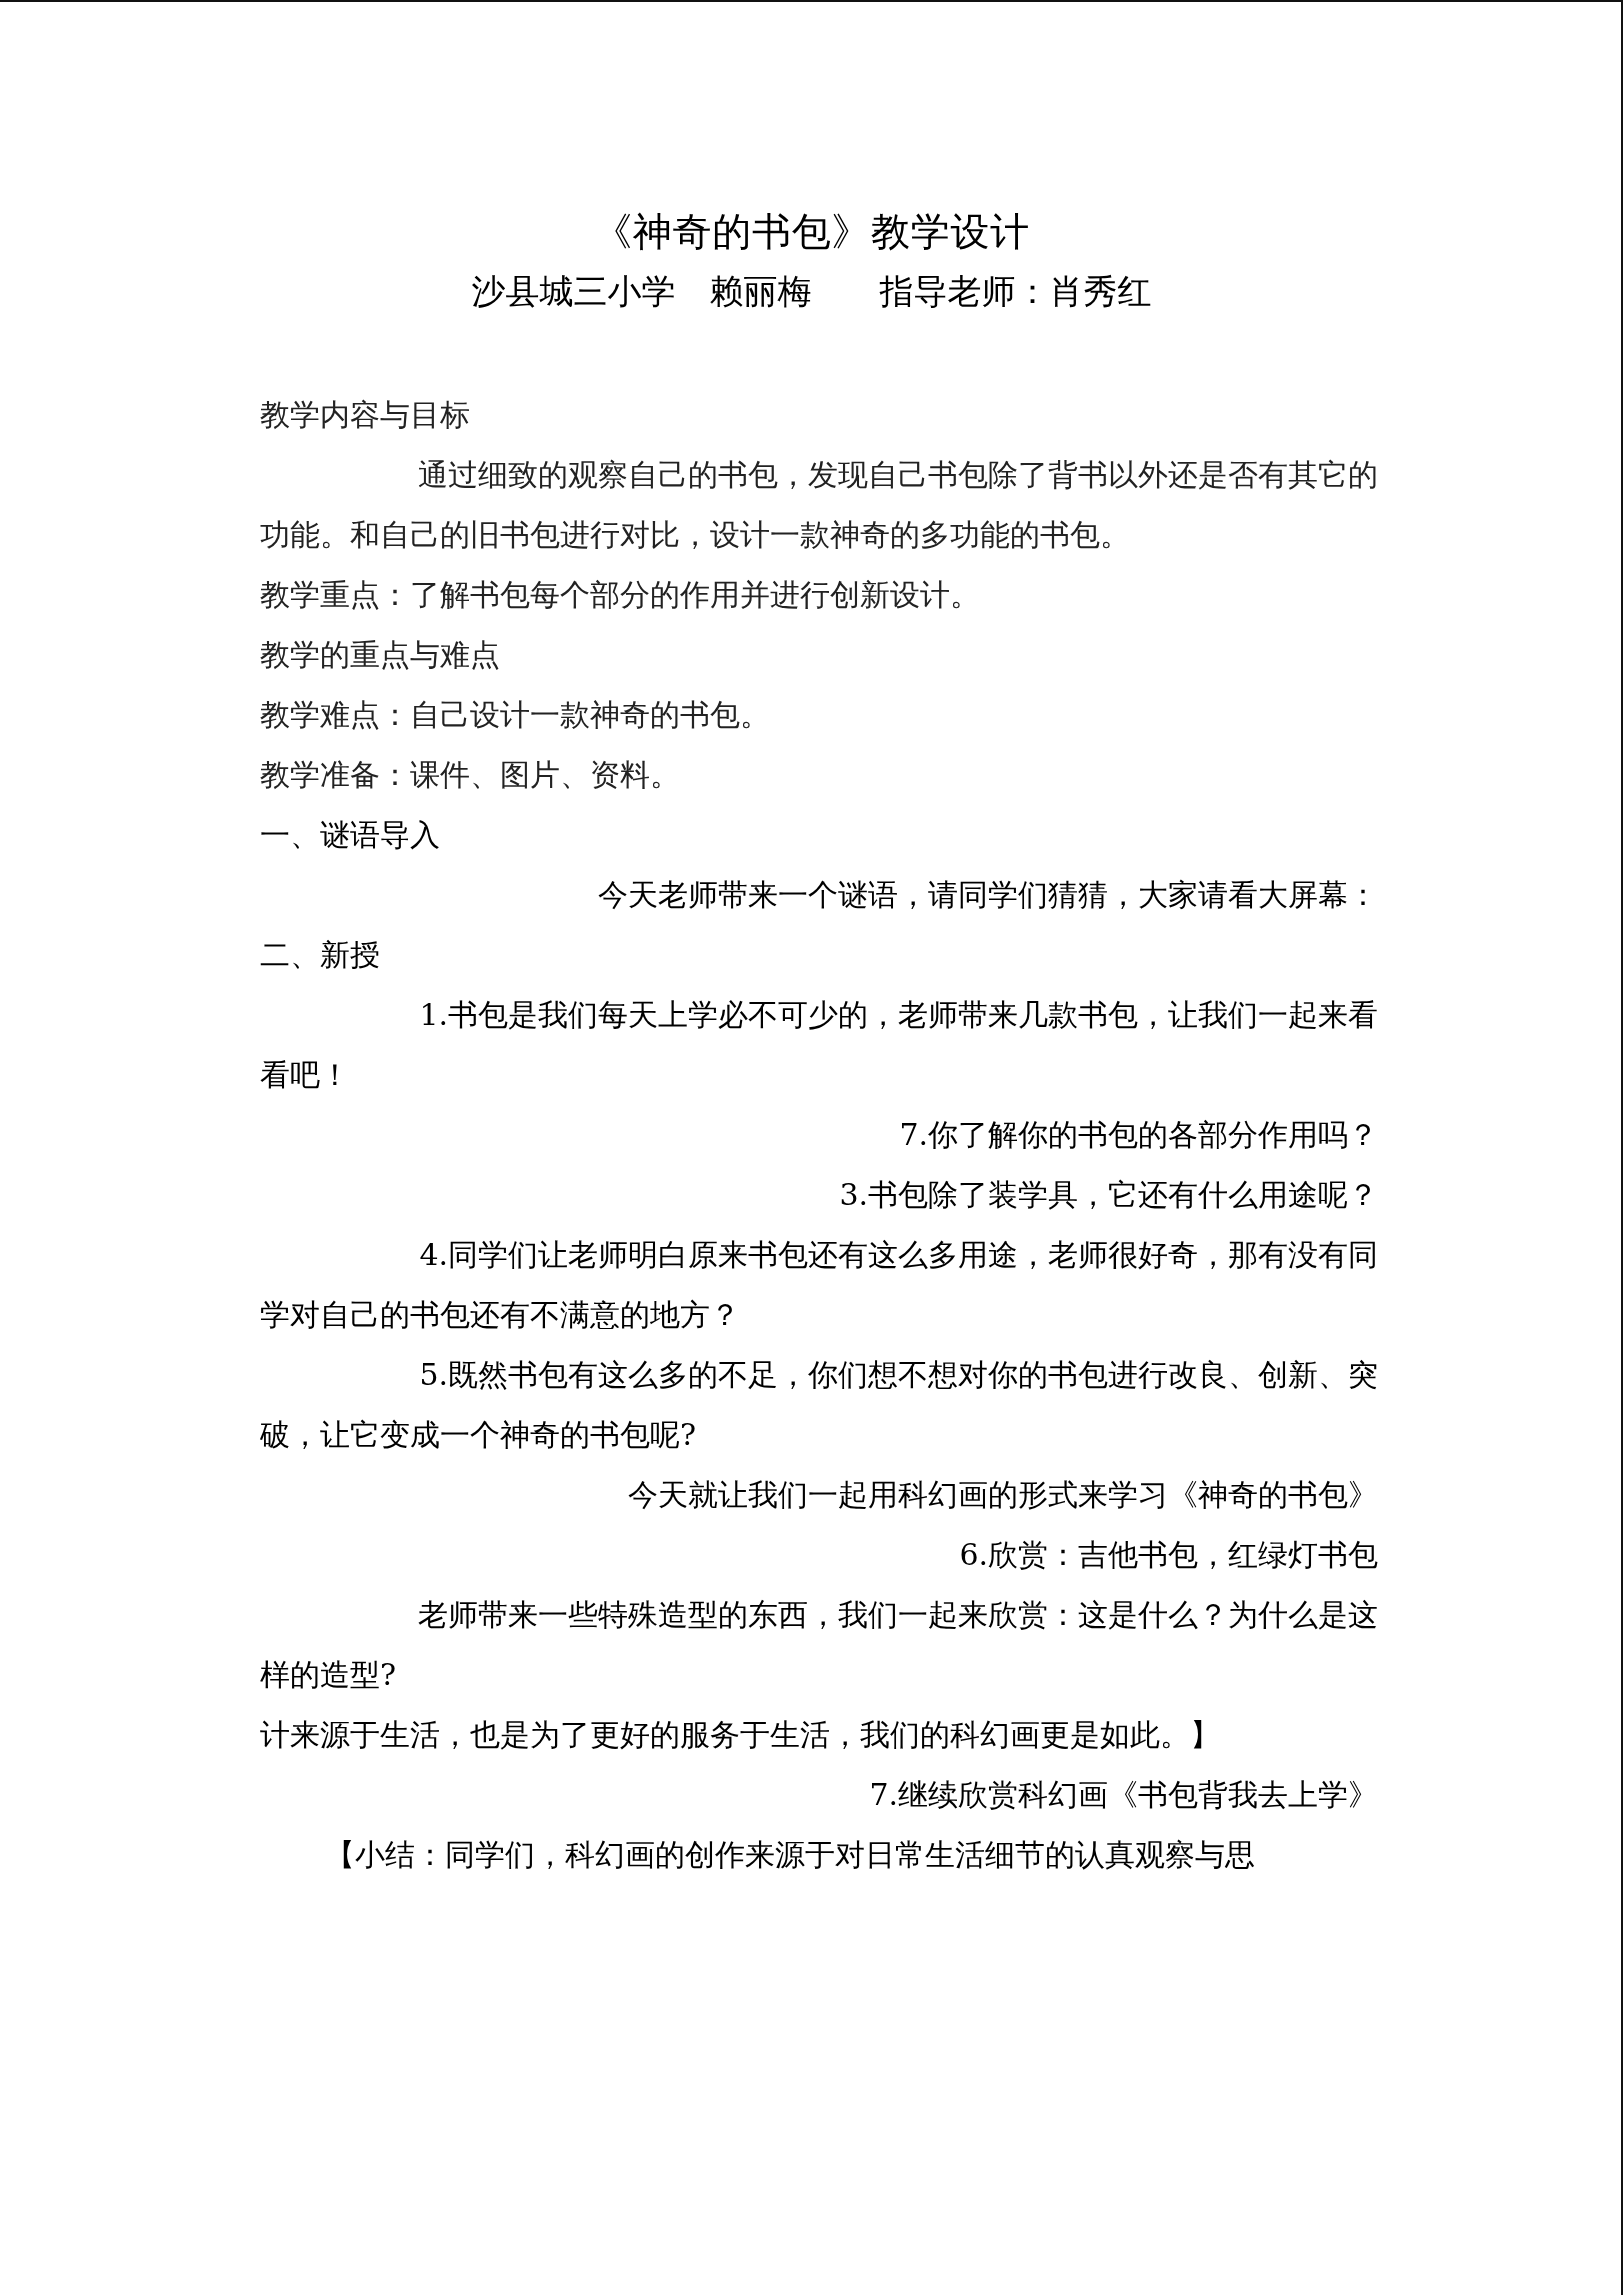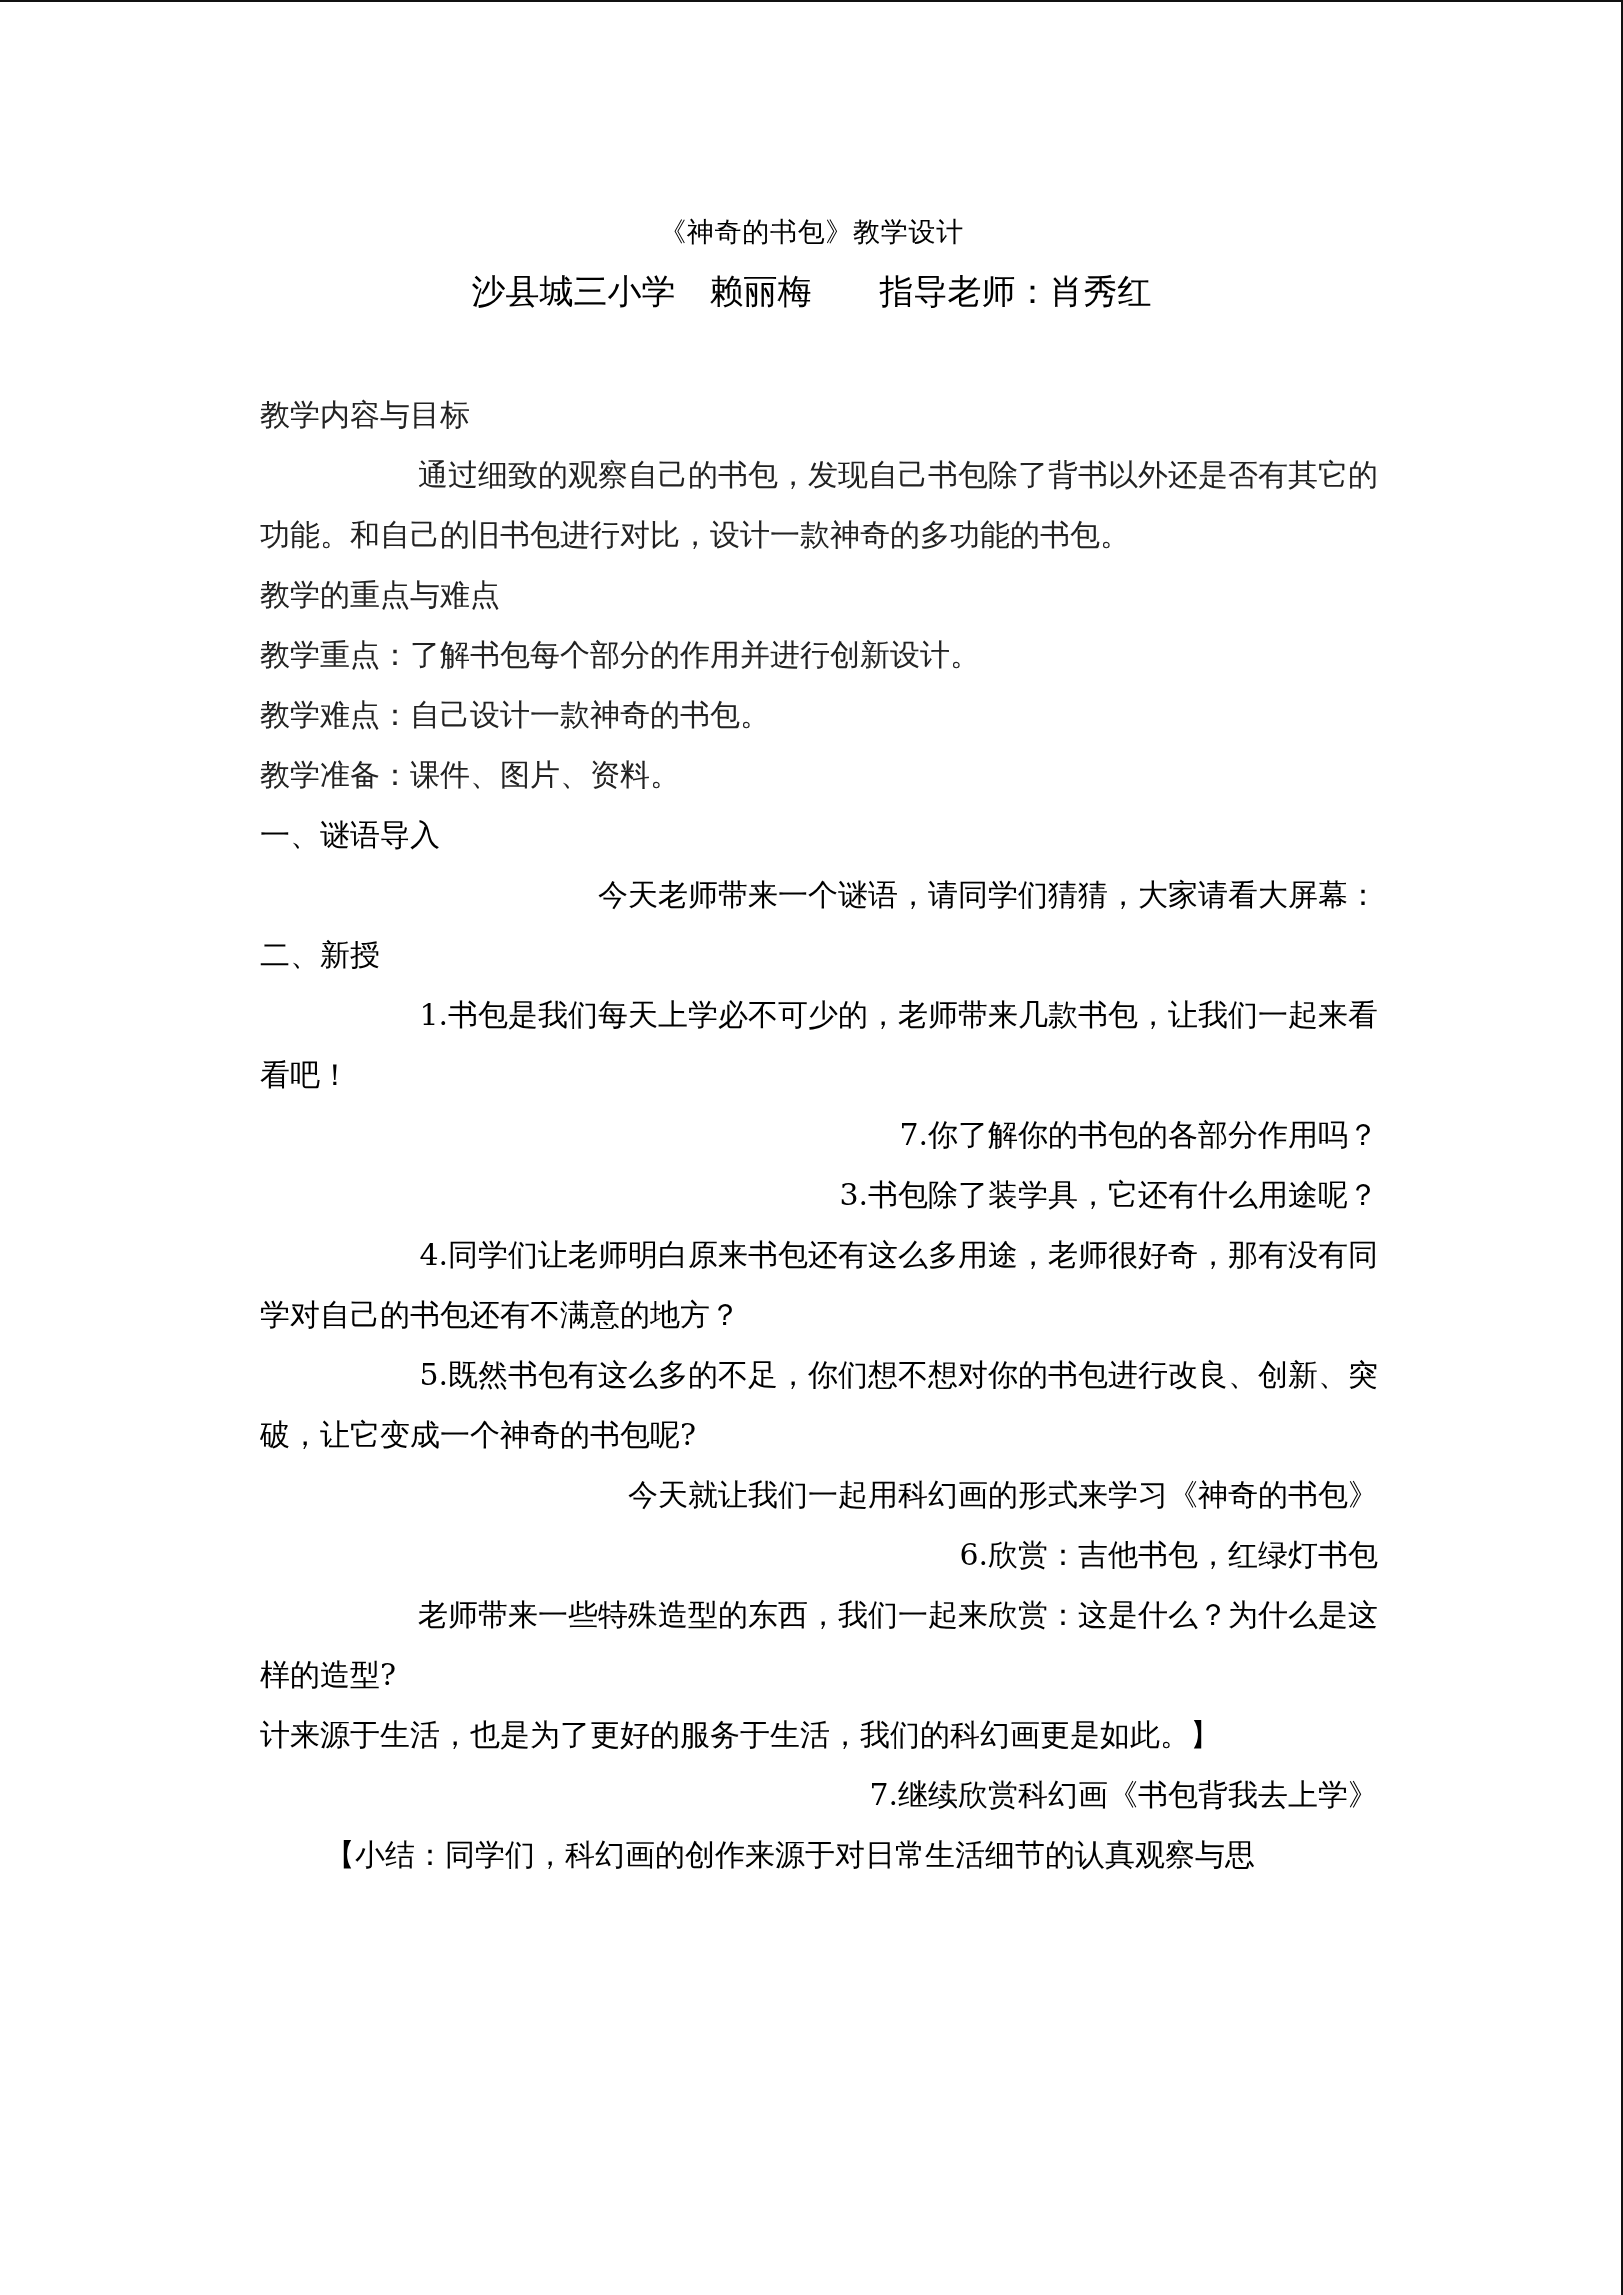--- a/index.html
+++ b/index.html
@@ -24,21 +24,21 @@
       border-top: 2px solid #111111;
       border-right: 2px solid #111111;
     }
     .title {
       position: absolute;
       left: 0;
       width: 1623px;
       top: 202px;
       text-align: center;
       font-family: "DejaVu Sans", "Liberation Sans", sans-serif;
-      font-size: 27px;
+      font-size: 39px;
       line-height: 55px;
       color: #000000;
       letter-spacing: 0.7px;
     }
     .subtitle {
       position: absolute;
       left: 0;
       width: 1623px;
       top: 265px;
       text-align: center;
@@ -71,22 +71,22 @@
 
 <div class="page">
 
   <div class="title">《神奇的书包》教学设计</div>
   <div class="subtitle">沙县城三小学　赖丽梅　　指导老师：肖秀红</div>
 
   <div class="body">
     <div class="line">教学内容与目标</div>
     <div class="line indent">通过细致的观察自己的书包，发现自己书包除了背书以外还是否有其它的</div>
     <div class="line">功能。和自己的旧书包进行对比，设计一款神奇的多功能的书包。</div>
+    <div class="line">教学重点：了解书包每个部分的作用并进行创新设计。</div>
     <div class="line">教学的重点与难点</div>
-    <div class="line">教学重点：了解书包每个部分的作用并进行创新设计。</div>
     <div class="line">教学难点：自己设计一款神奇的书包。</div>
     <div class="line">教学准备：课件、图片、资料。</div>
     <div class="line dark">一、谜语导入</div>
     <div class="line indent dark">今天老师带来一个谜语，请同学们猜猜，大家请看大屏幕：</div>
     <div class="line dark">二、新授</div>
     <div class="line indent dark">1.书包是我们每天上学必不可少的，老师带来几款书包，让我们一起来看</div>
     <div class="line dark">看吧！</div>
     <div class="line indent dark">7.你了解你的书包的各部分作用吗？</div>
     <div class="line indent dark">3.书包除了装学具，它还有什么用途呢？</div>
     <div class="line indent dark">4.同学们让老师明白原来书包还有这么多用途，老师很好奇，那有没有同</div>

